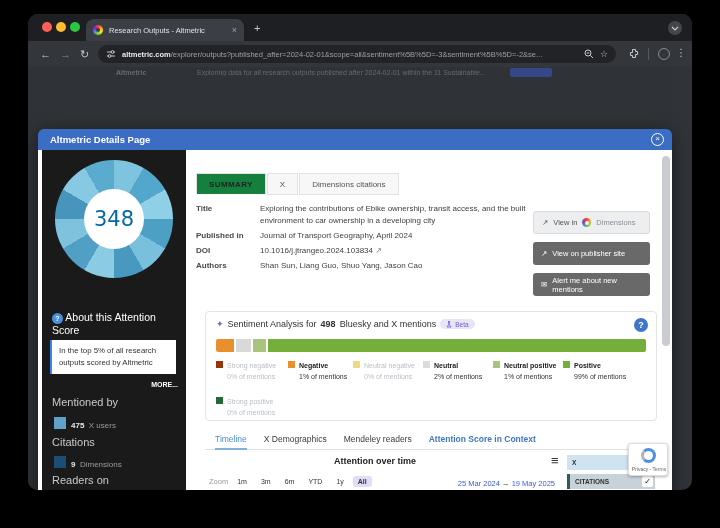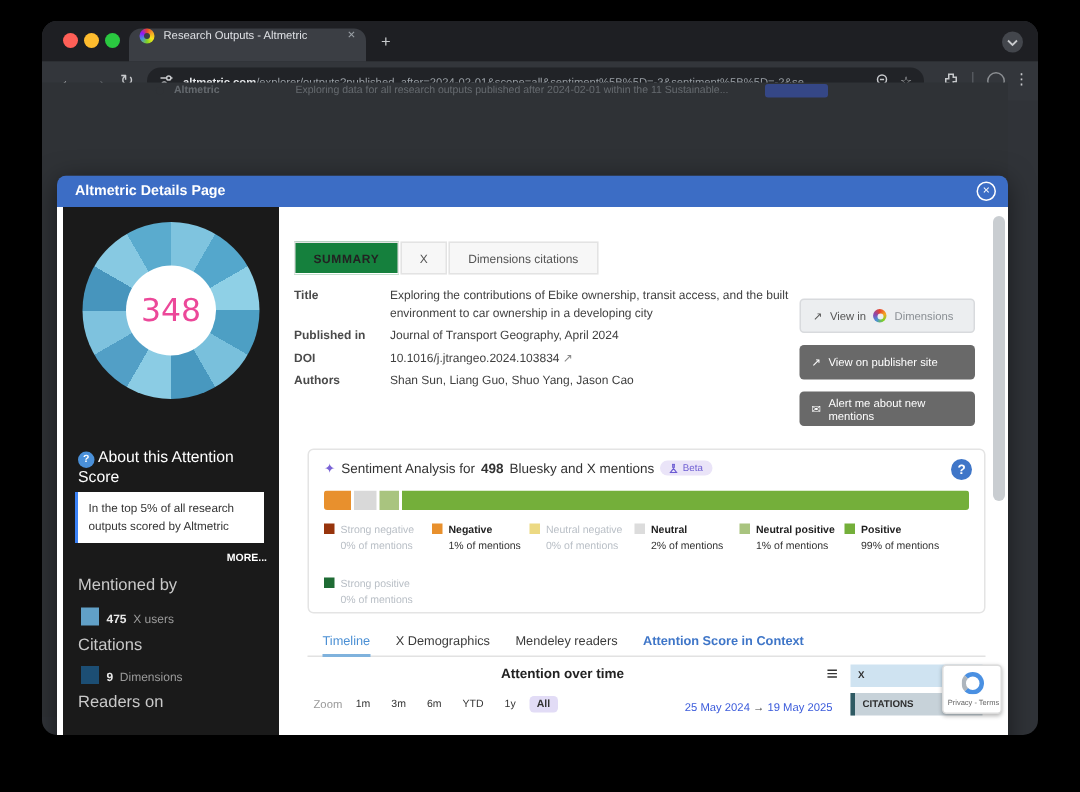--- a/index.html
+++ b/index.html
@@ -2,56 +2,56 @@
 <html><head>
 <meta charset="utf-8">
 <style>
   html,body{margin:0;padding:0;}
   body{width:720px;height:528px;background:#000;font-family:"Liberation Sans",sans-serif;position:relative;overflow:hidden;}
   .abs{position:absolute;}
   
   #win{left:28px;top:14px;width:664px;height:476px;border-radius:10px;background:#303338;overflow:hidden;}
   #tabstrip{left:0;top:0;width:664px;height:27px;background:#1e1f23;}
   .light{width:10px;height:10px;border-radius:50%;top:8px;}
-  #tab{left:58px;top:5px;width:158px;height:22px;background:#3b3e44;border-radius:8px 8px 0 0;display:flex;align-items:flex-start;padding:0 7px;box-sizing:border-box;gap:6px;}
+  #tab{left:58px;top:5px;width:158px;height:22px;background:#3b3e44;border-radius:8px 8px 0 0;display:flex;align-items:center;padding:0 7px;box-sizing:border-box;gap:6px;}
   .favicon{width:10px;height:10px;border-radius:50%;background:conic-gradient(#e8452c,#f5a623,#f8e71c,#7ed321,#4a90d9,#9013fe,#e8452c);position:relative;flex:0 0 auto;}
   .favicon:after{content:"";position:absolute;left:3px;top:3px;width:4px;height:4px;border-radius:50%;background:#3b3e44;}
   #tab-title{font-size:7.5px;color:#dfe1e5;white-space:nowrap;overflow:hidden;text-overflow:ellipsis;flex:1;}
   .tab-close{font-size:9px;color:#9aa0a6;line-height:9px;}
   #newtab{left:226px;top:9px;font-size:11px;color:#c7c9cc;line-height:11px;}
   #strip-chev{right:10px;top:7px;width:14px;height:14px;border-radius:50%;background:#43464c;display:flex;align-items:center;justify-content:center;}
   
   #toolbar{left:0;top:27px;width:664px;height:26px;background:#33363b;}
   .navico{top:7px;font-size:11px;color:#c7c9cc;line-height:12px;}
   #urlbar{left:70px;top:4px;width:518px;height:18px;background:#212327;border-radius:9px;display:flex;align-items:center;padding:0 8px;box-sizing:border-box;gap:6px;}
   #url-text{font-size:7.5px;white-space:nowrap;overflow:hidden;flex:1;}
   #url-text .dom{color:#e8eaed;font-weight:bold;}
   #url-text .rest{color:#9aa0a6;}
   .pill-ico{flex:0 0 auto;color:#c7c9cc;font-size:9px;line-height:10px;}
   #tb-sep{left:620px;top:7px;width:1px;height:12px;background:#55585e;}
   #avatar{left:630px;top:7px;width:12px;height:12px;border-radius:50%;border:1px solid #8a8d91;box-sizing:border-box;}
   #kebab{left:648px;top:6px;font-size:10px;color:#c7c9cc;}
   
-  #page{left:0;top:41px;width:644px;height:423px;background:#2f3236;}
+  #page{left:0;top:53px;width:644px;height:423px;background:#2f3236;}
   .dim{opacity:.5;}
   .mini-donut{width:11px;height:11px;border-radius:50%;background:conic-gradient(#c0392b,#e67e22,#2980b9,#8e44ad,#c0392b);position:relative;}
   .mini-donut:after{content:"";position:absolute;left:3px;top:3px;width:5px;height:5px;border-radius:50%;background:#2f3236;}
   .dimtxt{font-size:7px;color:#9aa0a6;white-space:nowrap;}
   #bg-btn{left:482px;top:1px;width:42px;height:9px;background:#3b5bd5;border-radius:2px;opacity:.5;}
   
   #modal{left:10px;top:62px;width:634px;height:402px;border-radius:6px 6px 0 0;overflow:hidden;box-shadow:0 4px 18px rgba(0,0,0,.5);}
   #modal-head{left:0;top:0;width:634px;height:21px;background:#3c6dc5;}
   #modal-title{left:12px;top:5px;font-size:9.5px;font-weight:bold;color:#fff;}
   #modal-close{right:8px;top:4px;width:13px;height:13px;border:1.5px solid #fff;border-radius:50%;box-sizing:border-box;color:#fff;font-size:8px;line-height:9px;text-align:center;}
   #modal-body{left:0;top:21px;width:634px;height:381px;background:#fff;overflow:hidden;}
   
   #sidebar{left:4px;top:0;width:144px;height:381px;background:#1a1a1a;}
   #donut{left:13px;top:10px;width:118px;height:118px;border-radius:50%;background:conic-gradient(#7fc4df 0 30deg,#54a7cc 30deg 60deg,#8fd0e6 60deg 90deg,#4d9fc4 90deg 120deg,#79c0dc 120deg 150deg,#4898bf 150deg 180deg,#8bcce4 180deg 210deg,#529fc6 210deg 240deg,#7ec2de 240deg 270deg,#4795bd 270deg 300deg,#87c9e2 300deg 330deg,#5aabce 330deg 360deg);}
   #donut-inner{left:29px;top:29px;width:60px;height:60px;border-radius:50%;background:#fff;display:flex;align-items:center;justify-content:center;}
-  #score{font-size:21px;color:#ec4899;font-family:"DejaVu Sans",sans-serif;}
+  #score{font-size:21px;color:#0369a1;font-family:"DejaVu Sans",sans-serif;}
   .help-dot{width:11px;height:11px;border-radius:50%;background:#4a90d9;color:#fff;font-size:7px;font-weight:bold;text-align:center;line-height:11px;display:inline-block;}
   #about-row{left:10px;top:161px;width:126px;color:#fff;font-size:10.5px;line-height:1.25;}
   #score-card{left:8px;top:190px;width:126px;background:#fff;border-left:2px solid #3b82f6;box-sizing:border-box;padding:5px 7px;font-size:7.8px;color:#333;line-height:1.55;}
   #more{right:8px;top:231px;color:#fff;font-weight:bold;font-size:7px;}
   .sb-h{left:10px;color:#c9c9c9;font-size:11px;}
   .sb-row{left:12px;display:flex;align-items:center;gap:5px;}
   .swatch{width:12px;height:12px;flex:0 0 auto;}
   .sw-x{background:#61a0c7;} .sw-dim{background:#1c4e74;}
   .sb-val{font-size:8px;font-weight:bold;color:#e8e8e8;}
   .sb-lab{font-size:8px;color:#9a9a9a;}
@@ -320,21 +320,21 @@
         <div id="zoomrow" class="abs">
           <span id="zoom-lab">Zoom</span>
           <span class="zbtn">1m</span>
           <span class="zbtn">3m</span>
           <span class="zbtn">6m</span>
           <span class="zbtn">YTD</span>
           <span class="zbtn">1y</span>
           <span class="zbtn active">All</span>
         </div>
         <div id="dates" class="abs">
-          <span class="datelink">25 May 2024</span>
+          <span class="datelink">25 Mar 2024</span>
           <span class="datearrow">→</span>
           <span class="datelink">19 May 2025</span>
         </div>
 
         <div id="modal-sb" class="abs"></div>
       </div>
     </div>
   </div>
 </div>
 

